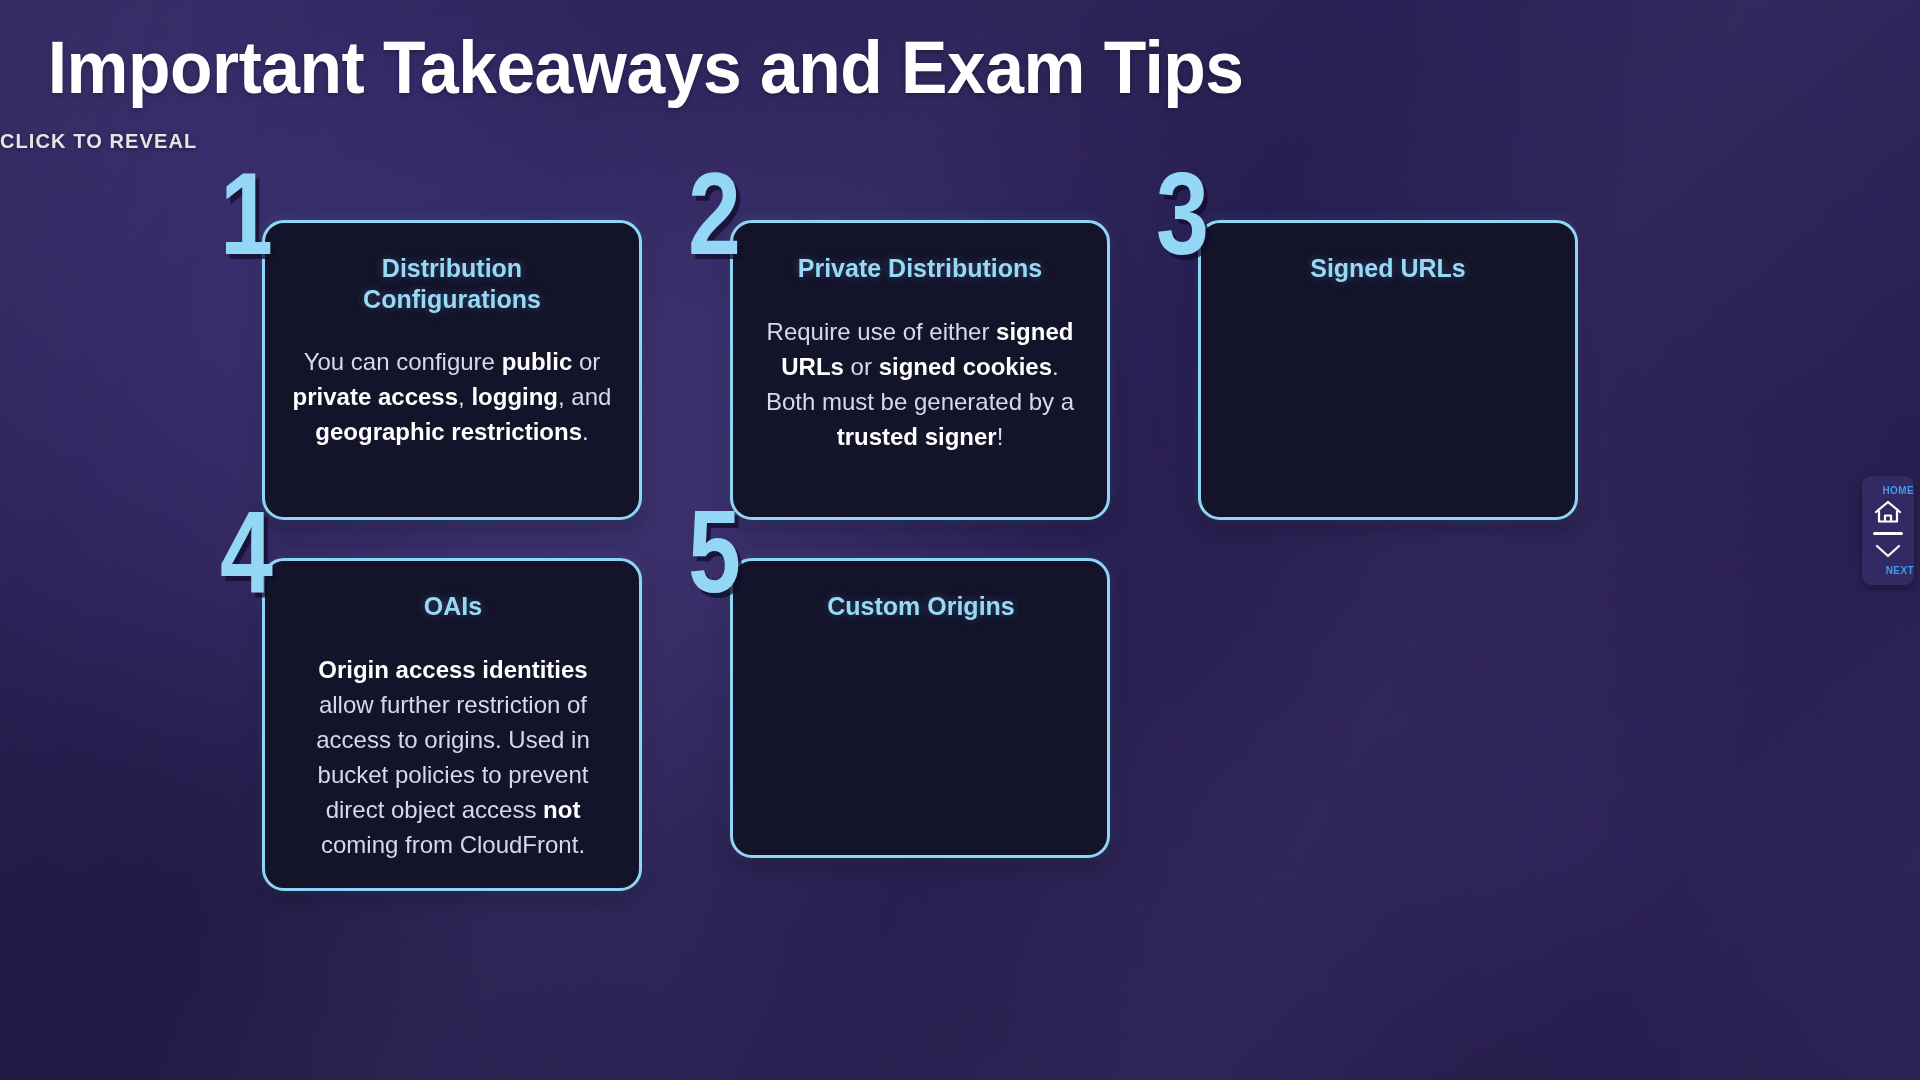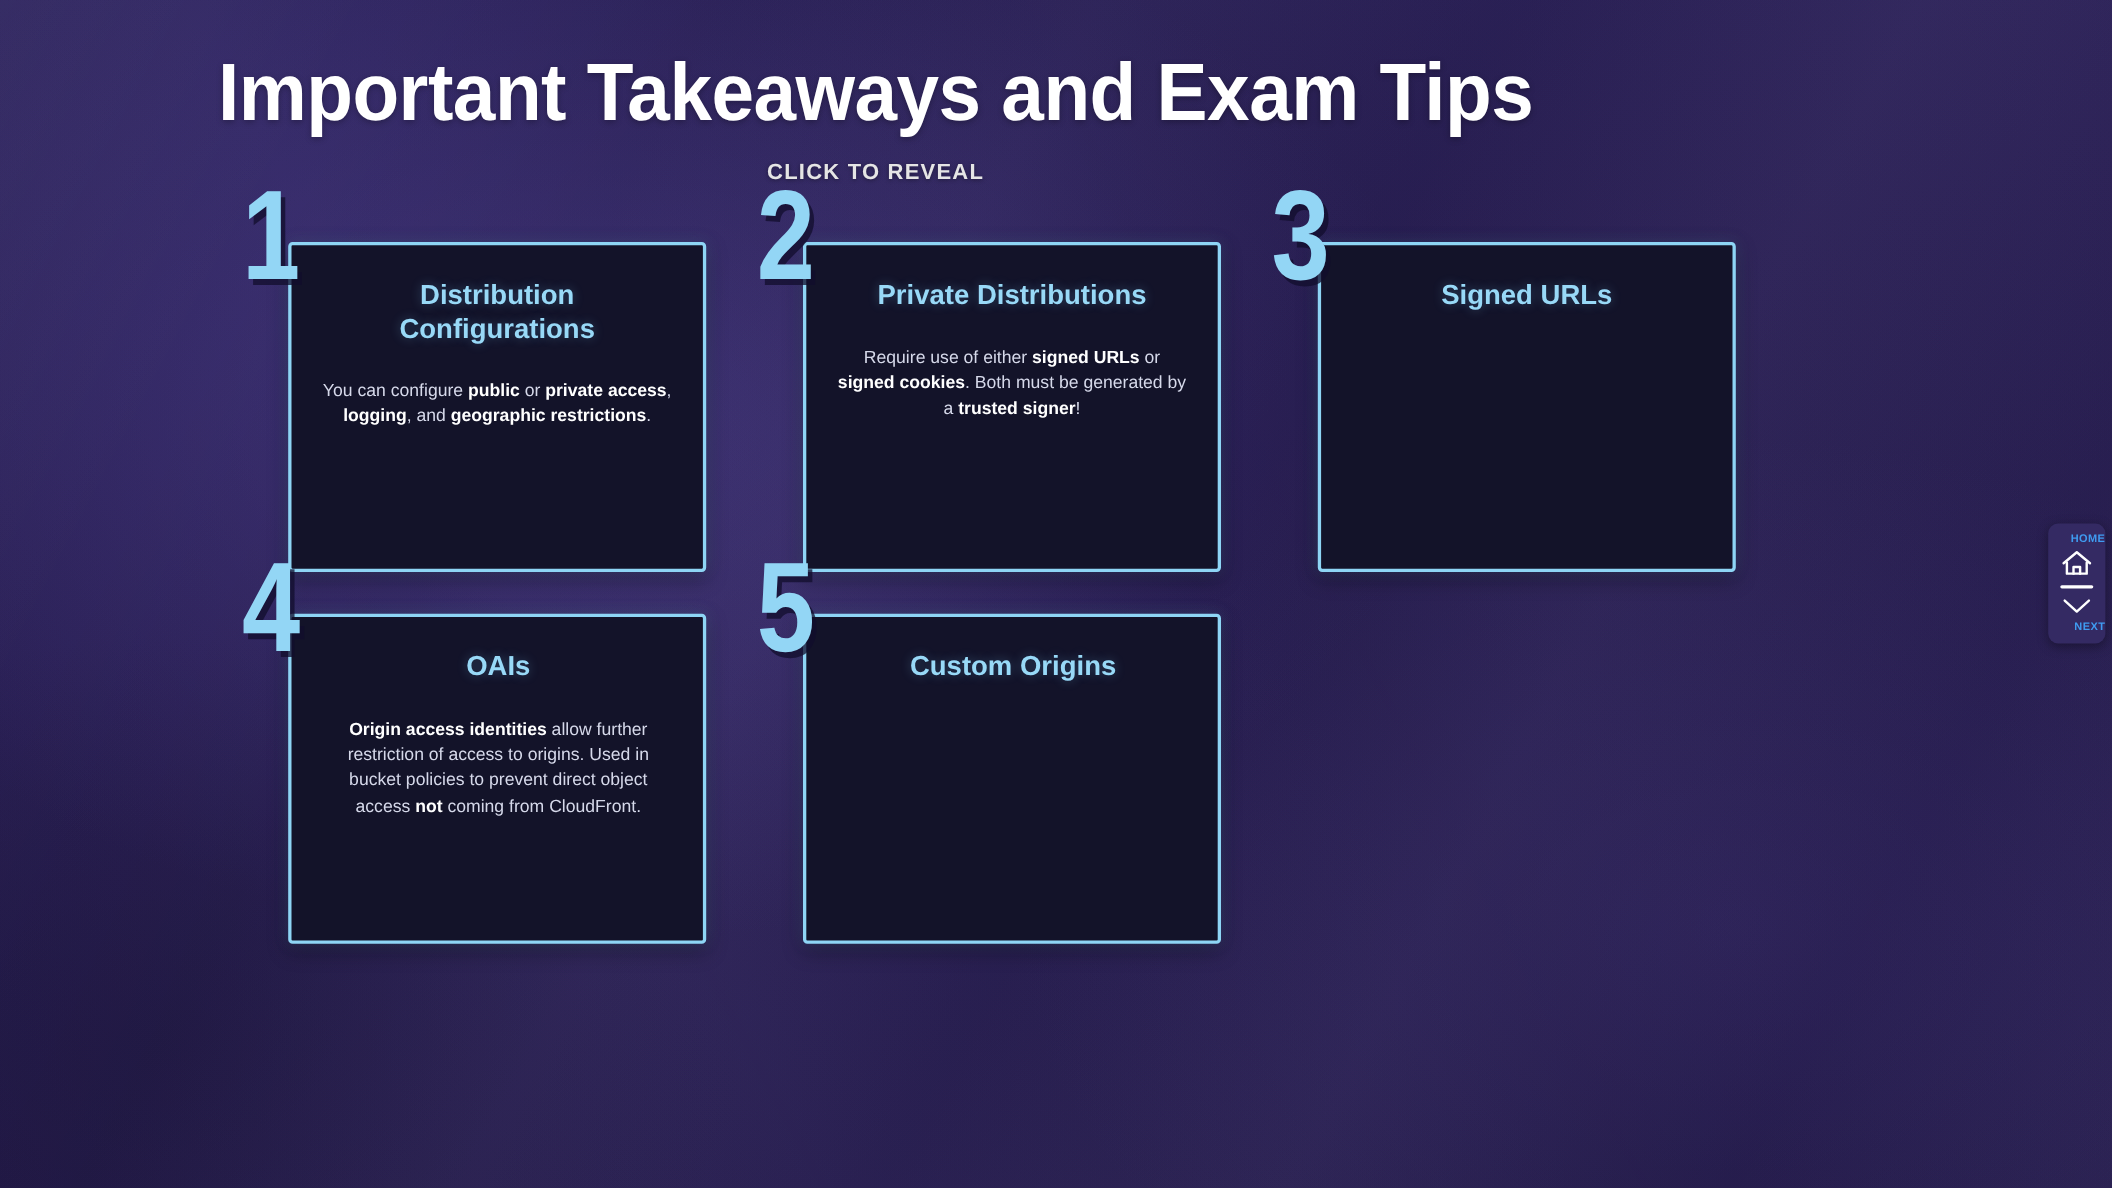--- a/index.html
+++ b/index.html
@@ -21,22 +21,21 @@
       radial-gradient(ellipse 900px 620px at 82% 78%, rgba(58,45,112,0.50) 0%, rgba(43,33,89,0.0) 72%),
       radial-gradient(ellipse 700px 500px at 8% 88%, rgba(34,26,72,0.7) 0%, rgba(43,33,89,0.0) 75%),
       linear-gradient(160deg, #2e2460 0%, #2a1f57 45%, #251c4e 100%);
   }
 
   
   .header {
     position: absolute;
     top: 0; left: 0;
     width: 1592px;
-    text-align: center;
-    padding-top: 44px;
+    padding-top: 28px;
   }
   .page-title {
     font-family: "Liberation Sans Narrow", "Liberation Sans", sans-serif;
     font-size: 74px;
     font-weight: bold;
     color: #ffffff;
     letter-spacing: -0.5px;
     line-height: 1.08;
     transform: scaleX(0.94);
     text-shadow: 0 2px 6px rgba(0,0,0,0.28);
@@ -81,39 +80,39 @@
     transform: scaleX(0.82);
     transform-origin: left top;
     text-shadow: 5px 5px 0 rgba(18,14,44,0.75);
     pointer-events: none;
   }
 
   .card {
     position: relative;
     background: #131329;
     border: 3px solid #8ed5f5;
-    border-radius: 4px;
+    border-radius: 22px;
     padding: 30px 26px 26px;
     text-align: center;
     box-shadow: 0 0 14px rgba(120,200,245,0.16), 0 6px 18px rgba(0,0,0,0.35);
   }
   .card.tall-1 { min-height: 300px; }
   .card.tall-2 { min-height: 300px; padding-left: 28px; }
 
   .card-heading {
     font-size: 25px;
     font-weight: bold;
     color: #98d9f7;
     line-height: 1.22;
     margin-bottom: 30px;
     text-shadow: 0 0 10px rgba(120,200,245,0.30);
   }
 
   .card-body {
-    font-size: 16px;
+    font-size: 24px;
     line-height: 1.46;
     color: #d6d9ea;
   }
   .card-body b {
     color: #ffffff;
     font-weight: bold;
   }
 
   
   .nav-widget {

